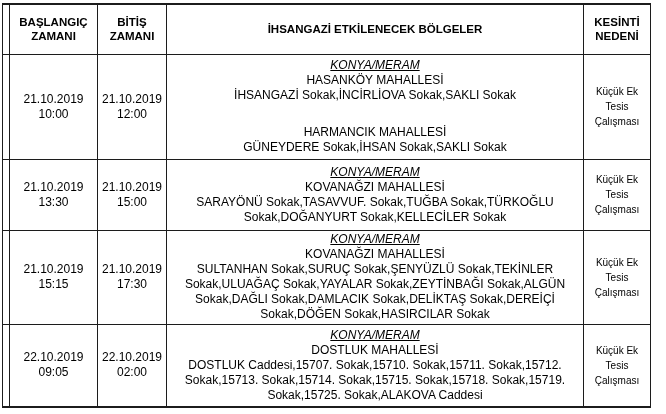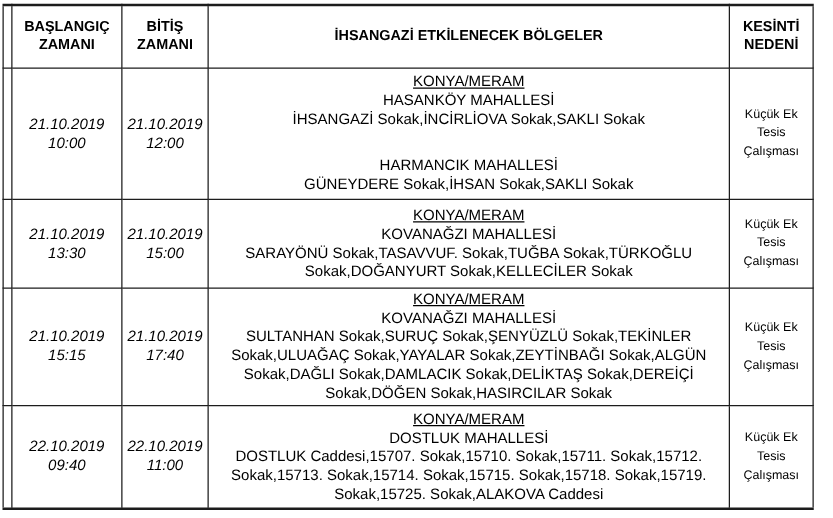--- a/index.html
+++ b/index.html
@@ -29,27 +29,28 @@
   th.head {
     font-size:11.5px;
     line-height:14px;
     font-weight:bold;
     padding:2px 4px;
   }
   td.time {
     font-size:12px;
     line-height:15px;
   }
-  td.time .tline { display:block;font-style:italic; }
+  td.time .tline { display:block; }
   td.regions {
     font-size:12px;
     line-height:15px;
     padding:2px 5px;
   }
   td.regions .city {
+    font-style:italic;
     text-decoration:underline;
   }
   td.regions .group.gap { margin-top:22px; }
   td.reason {
     font-size:10px;
     line-height:15px;
     padding:2px 3px;
   }
   col.c-sliver { width:7px; }
   col.c-start  { width:88px; }
@@ -124,41 +125,41 @@
     </tr>
 
     <tr style="height:94px;">
       <td class="sliver"></td>
       <td class="time">
         <span class="tline">21.10.2019</span>
         <span class="tline">15:15</span>
       </td>
       <td class="time">
         <span class="tline">21.10.2019</span>
-        <span class="tline">17:40</span>
+        <span class="tline">17:30</span>
       </td>
       <td class="regions">
         <div class="city">KONYA/MERAM</div>
         <div class="group">
           <div class="neigh">KOVANAĞZI MAHALLESİ</div>
           <div class="streets">SULTANHAN Sokak,SURUÇ Sokak,ŞENYÜZLÜ Sokak,TEKİNLER Sokak,ULUAĞAÇ Sokak,YAYALAR Sokak,ZEYTİNBAĞI Sokak,ALGÜN Sokak,DAĞLI Sokak,DAMLACIK Sokak,DELİKTAŞ Sokak,DEREİÇİ Sokak,DÖĞEN Sokak,HASIRCILAR Sokak</div>
         </div>
       </td>
       <td class="reason">Küçük Ek Tesis Çalışması</td>
     </tr>
 
     <tr style="height:83px;">
       <td class="sliver"></td>
       <td class="time">
         <span class="tline">22.10.2019</span>
-        <span class="tline">09:40</span>
+        <span class="tline">09:05</span>
       </td>
       <td class="time">
         <span class="tline">22.10.2019</span>
-        <span class="tline">11:00</span>
+        <span class="tline">02:00</span>
       </td>
       <td class="regions">
         <div class="city">KONYA/MERAM</div>
         <div class="group">
           <div class="neigh">DOSTLUK MAHALLESİ</div>
           <div class="streets">DOSTLUK Caddesi,15707. Sokak,15710. Sokak,15711. Sokak,15712. Sokak,15713. Sokak,15714. Sokak,15715. Sokak,15718. Sokak,15719. Sokak,15725. Sokak,ALAKOVA Caddesi</div>
         </div>
       </td>
       <td class="reason">Küçük Ek Tesis Çalışması</td>
     </tr>

